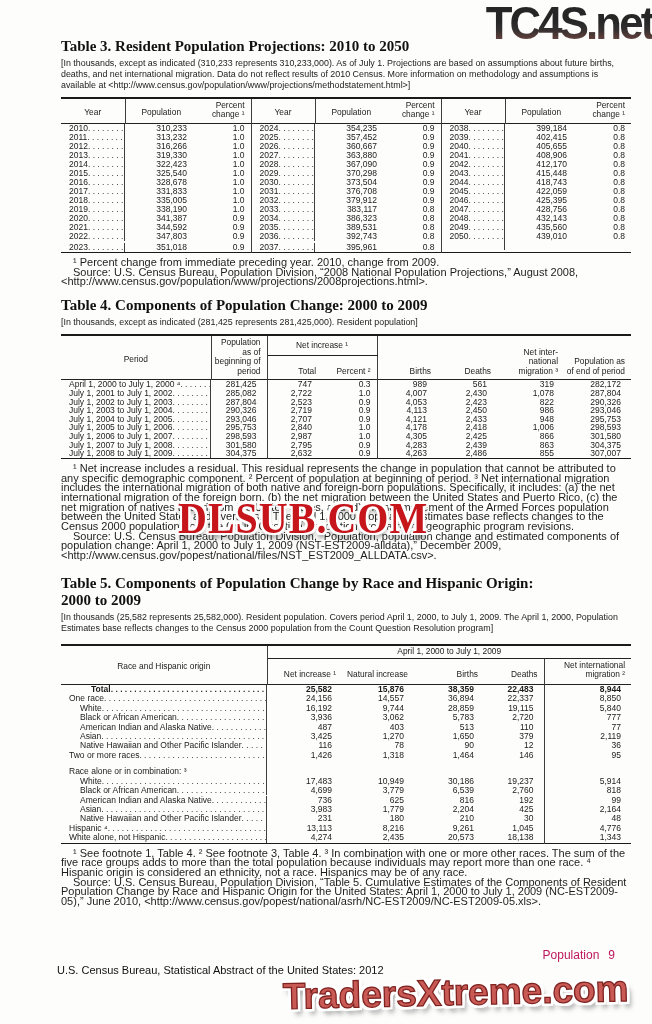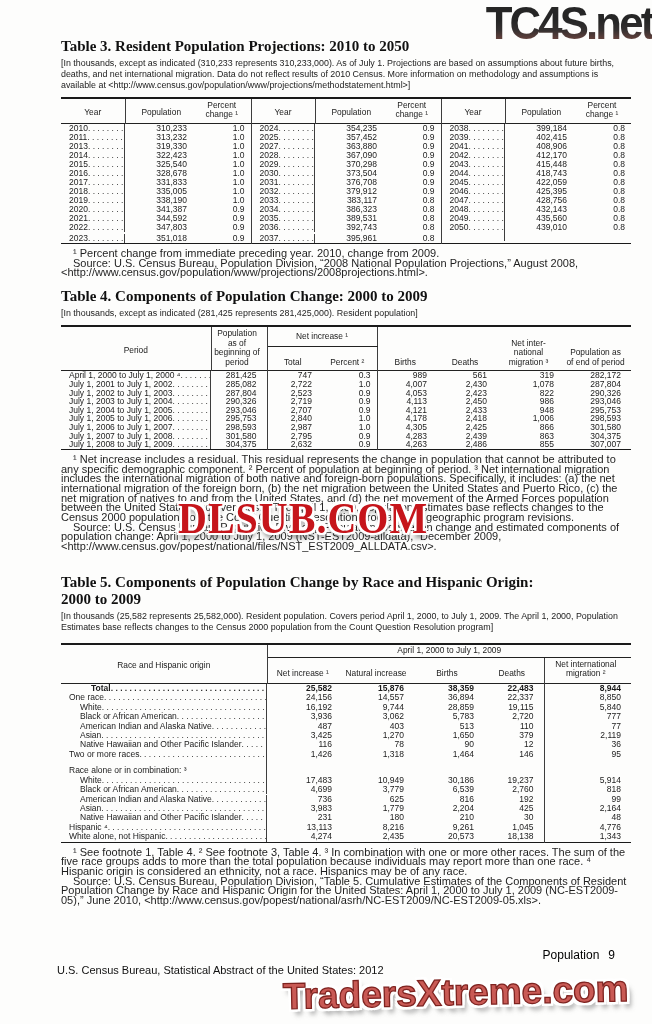--- a/index.html
+++ b/index.html
@@ -10,21 +10,21 @@
 
   
   .tbl-title{font-family:"Liberation Serif",serif;font-weight:bold;font-size:15px;
              line-height:17px;white-space:pre-line;color:#111;}
   .tbl-note{font-size:8.9px;line-height:11.2px;margin-top:3px;color:#222;}
 
   
   table{border-collapse:collapse;width:570px;table-layout:fixed;font-size:8.5px;color:#1b1b1b;}
   table{border-top:2px solid #1a1a1a;}
   thead th{font-weight:normal;font-size:8.4px;line-height:9.6px;vertical-align:bottom;
-           text-align:center;padding:2px 6px 3px 2px;}
+           text-align:right;padding:2px 6px 3px 2px;}
   thead{border-bottom:1px solid #222;}
   tbody{border-bottom:1.5px solid #1a1a1a;}
   th.hc{text-align:center;vertical-align:middle;padding:7px 1px 3px 1px;}
   .br{border-right:1px solid #3d3d3d;}
   td{padding:0;height:9px;line-height:9.2px;vertical-align:bottom;}
   td.num{text-align:right;padding-right:10px;}
   td.pct{padding-right:6px;}
   td.lbl{display:flex;padding-left:8px;}
   td.lbl .t{white-space:nowrap;}
   td.lbl .dots{flex:1;overflow:hidden;white-space:nowrap;color:#2a2a2a;}
@@ -38,24 +38,24 @@
                 border-left:1px solid #3d3d3d;border-right:1px solid #3d3d3d;padding:1px;}
   .t5 .spanner{ text-align:center;vertical-align:middle;border-bottom:1px solid #222;
                 border-left:1px solid #3d3d3d;padding:1px;}
   .t5 thead th{padding-bottom:4px;}
 
   
   .fn{font-size:11px;line-height:9.7px;margin-top:5px;color:#1e1e1e;}
   .fn p{margin:0;text-indent:12px;}
 
   .mt10{margin-top:10px;} .mt6{margin-top:6px;} .mt5{margin-top:5px;}
-  .mt22{margin-top:22px;}
+  .mt22{margin-top:14px;}
 
   
-  .page-num{position:absolute;right:37px;top:948px;font-size:12px;color:#000000;}
+  .page-num{position:absolute;right:37px;top:948px;font-size:12px;color:#be185d;}
   .page-num .n{margin-left:9px;}
   .footer-line{position:absolute;left:57px;top:964px;font-size:11px;color:#111;}
 
   
   .wm-top{position:absolute;top:0px;right:0px;font-size:46px;font-weight:900;
           letter-spacing:-3px;line-height:46px;transform:scaleX(.95);transform-origin:right;
           background:linear-gradient(#262626 45%,#343030 65%,#72463f 92%,#7d5048 100%);
           -webkit-background-clip:text;background-clip:text;color:transparent;z-index:30;}
   .wm-mid{position:absolute;top:494px;left:178px;font-family:"Liberation Serif",serif;
           font-size:40px;font-weight:900;letter-spacing:1px;color:#c6151b;z-index:30;
@@ -137,20 +137,40 @@
               <span class="t">2025</span>
               <span class="dots"></span>
             </td>
             <td class="num">357,452</td>
             <td class="num pct br">0.9</td>
             <td class="br lbl">
               <span class="t">2039</span>
               <span class="dots"></span>
             </td>
             <td class="num">402,415</td>
+            <td class="num pct">0.8</td>
+          </tr>
+          <tr>
+            <td class="br lbl">
+              <span class="t">2012</span>
+              <span class="dots"></span>
+            </td>
+            <td class="num">316,266</td>
+            <td class="num pct br">1.0</td>
+            <td class="br lbl">
+              <span class="t">2026</span>
+              <span class="dots"></span>
+            </td>
+            <td class="num">360,667</td>
+            <td class="num pct br">0.9</td>
+            <td class="br lbl">
+              <span class="t">2040</span>
+              <span class="dots"></span>
+            </td>
+            <td class="num">405,655</td>
             <td class="num pct">0.8</td>
           </tr>
           <tr>
             <td class="br lbl">
               <span class="t">2013</span>
               <span class="dots"></span>
             </td>
             <td class="num">319,330</td>
             <td class="num pct br">1.0</td>
             <td class="br lbl">

